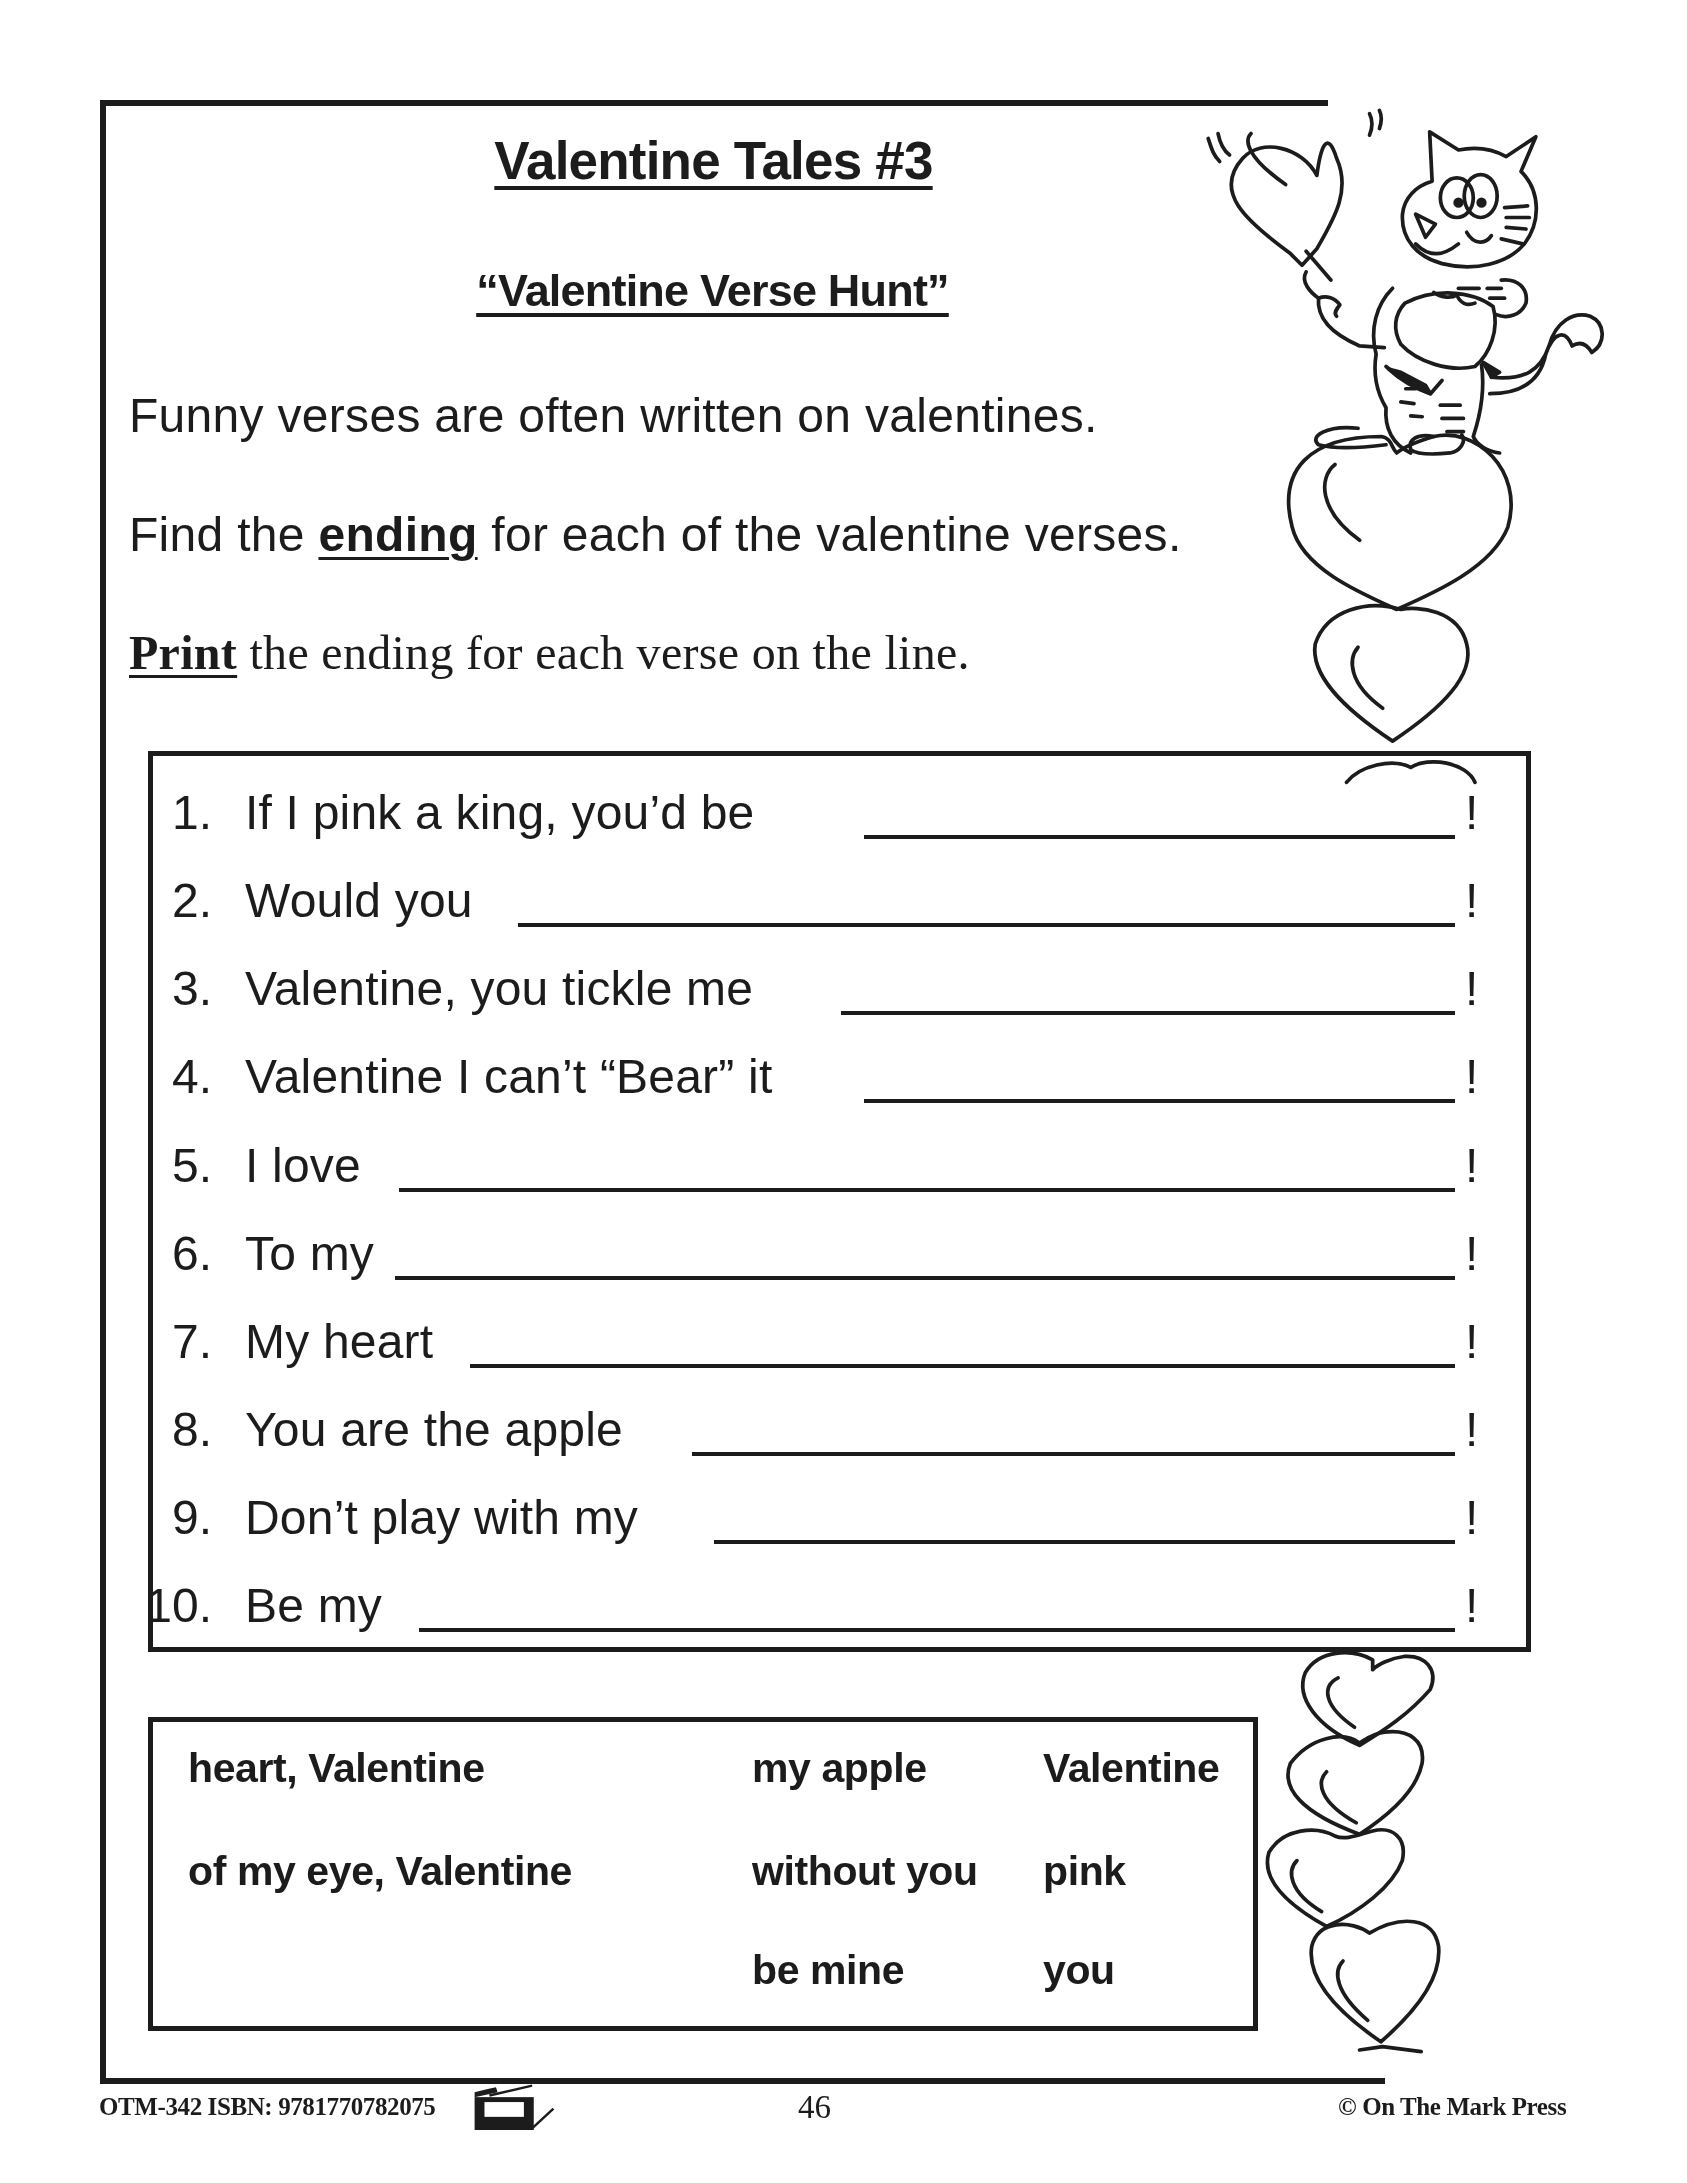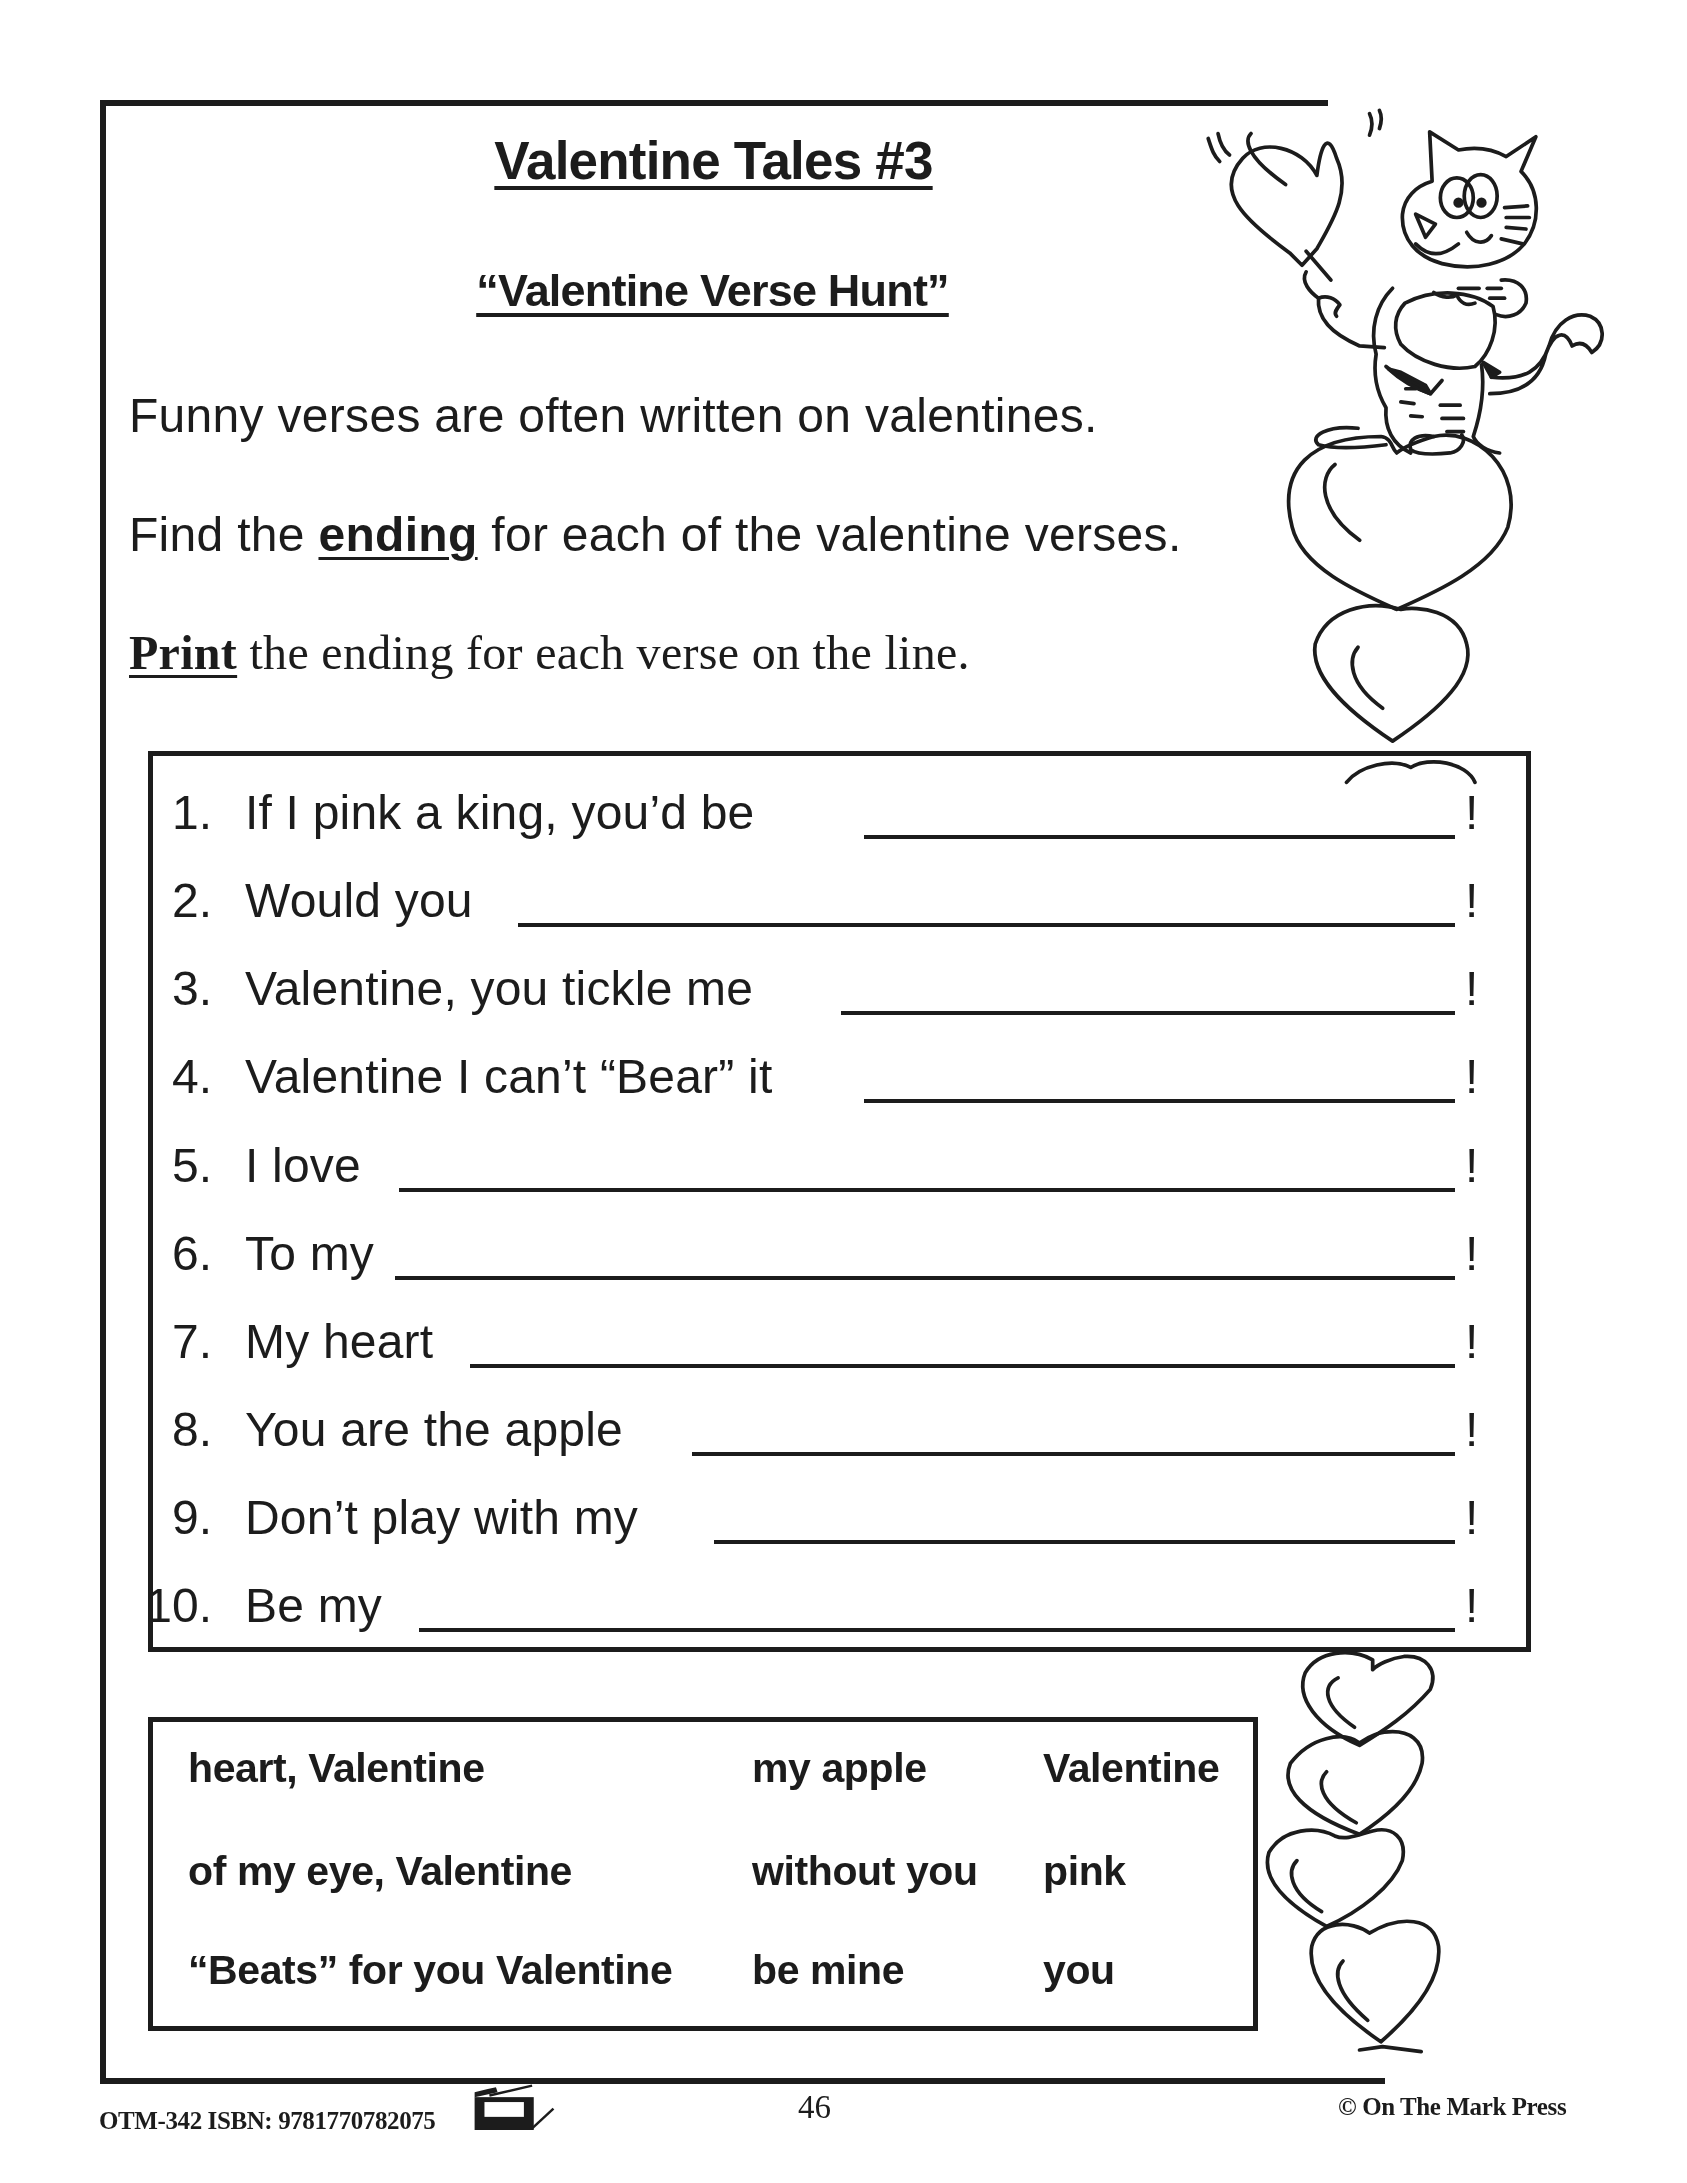--- a/index.html
+++ b/index.html
@@ -18,21 +18,21 @@
   .p3 { top:626px;font-family:Liberation Serif, serif; }
   .verse-box { left:148px; top:751px; width:1373px; height:891px; border:5.8px solid #1c1c1c; }
   .row { position:absolute; left:0; height:58px; width:1373px; }
   .row .num { position:absolute; right:1314px; top:0; font-size:48px; line-height:58px; white-space:nowrap; text-align:right; }
   .row .txt { position:absolute; left:92px; top:0; font-size:48px; line-height:58px; white-space:nowrap; letter-spacing:0.2px; }
   .row .blank { position:absolute; top:51px; height:4.1px; background:#1c1c1c; }
   .row .bang { position:absolute; left:1312px; top:0; font-size:48px; line-height:58px; }
   .bank-box { left:148px; top:1717px; width:1084px; height:304px; border:5.8px solid #1c1c1c;padding-left:16px; }
   .bank-item { position:absolute; font-weight:bold; font-size:41px; line-height:46px; white-space:nowrap; letter-spacing:-0.4px; }
   .footer-text { font-family:"Liberation Serif", serif; font-weight:bold; font-size:25px; line-height:28px; white-space:nowrap; letter-spacing:-0.4px; }
-  .footer-left { left:99px; top:2093px;margin-top:14px; }
+  .footer-left { left:99px; top:2093px; }
   .footer-page { left:798px; top:2089px; font-family:"Liberation Serif", serif; font-size:33px; line-height:36px; }
   .footer-right { left:1338px; top:2093px; }
   .copier { left:471px; top:2084px; width:91px; height:46px; }
   .art { left:1195px; top:82px; width:494px; height:709px; }
   .hearts-low { left:1236px; top:1640px; width:247px; height:461px; }
 </style>
 </head>
 <body>
 
 <div class="abs frame-top"></div>
@@ -109,21 +109,20 @@
   </div>
 </div>
 
 <div class="abs bank-box">
   <span class="bank-item" style="left:35px;top:23px">heart, Valentine</span>
   <span class="bank-item" style="left:599px;top:23px">my apple</span>
   <span class="bank-item" style="left:890px;top:23px">Valentine</span>
   <span class="bank-item" style="left:35px;top:126px">of my eye, Valentine</span>
   <span class="bank-item" style="left:599px;top:126px">without you</span>
   <span class="bank-item" style="left:890px;top:126px">pink</span>
-  <span class="bank-item" style="left:35px;top:225px">“Beats” for you  Valentine</span>
   <span class="bank-item" style="left:599px;top:225px">be mine</span>
   <span class="bank-item" style="left:890px;top:225px">you</span>
 </div>
 
 <svg class="abs art" viewBox="0 0 600 860" fill="none" stroke="#1c1c1c" stroke-width="4.5" stroke-linecap="round" stroke-linejoin="round">
 
   <g>
     <path d="M168 121 C150 86 100 75 78 100 C42 140 80 175 135 215 L150 230 L168 210 C188 175 210 140 192 100 C180 62 172 90 168 121 Z" transform="translate(-20,-8)"></path>
     <path d="M68 62 C60 70 62 90 110 124"></path>
     <path d="M135 205 L165 240"></path>

